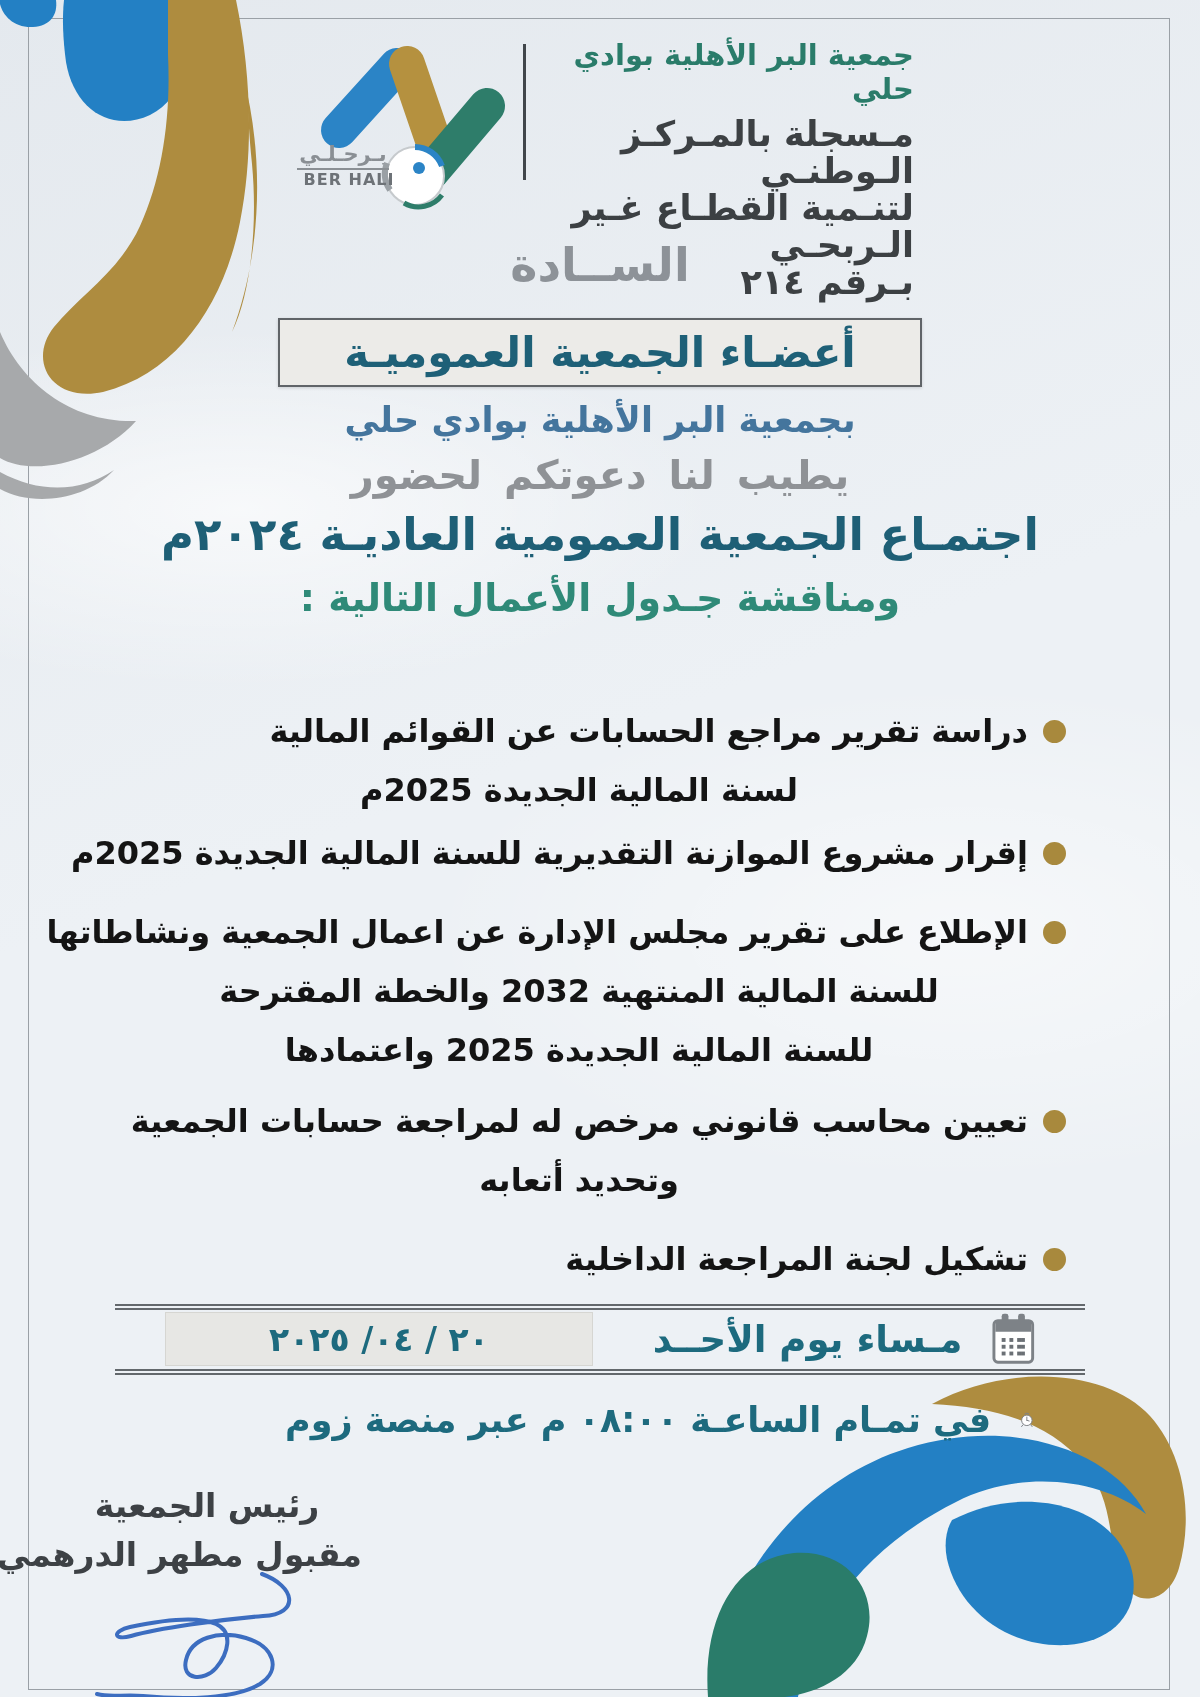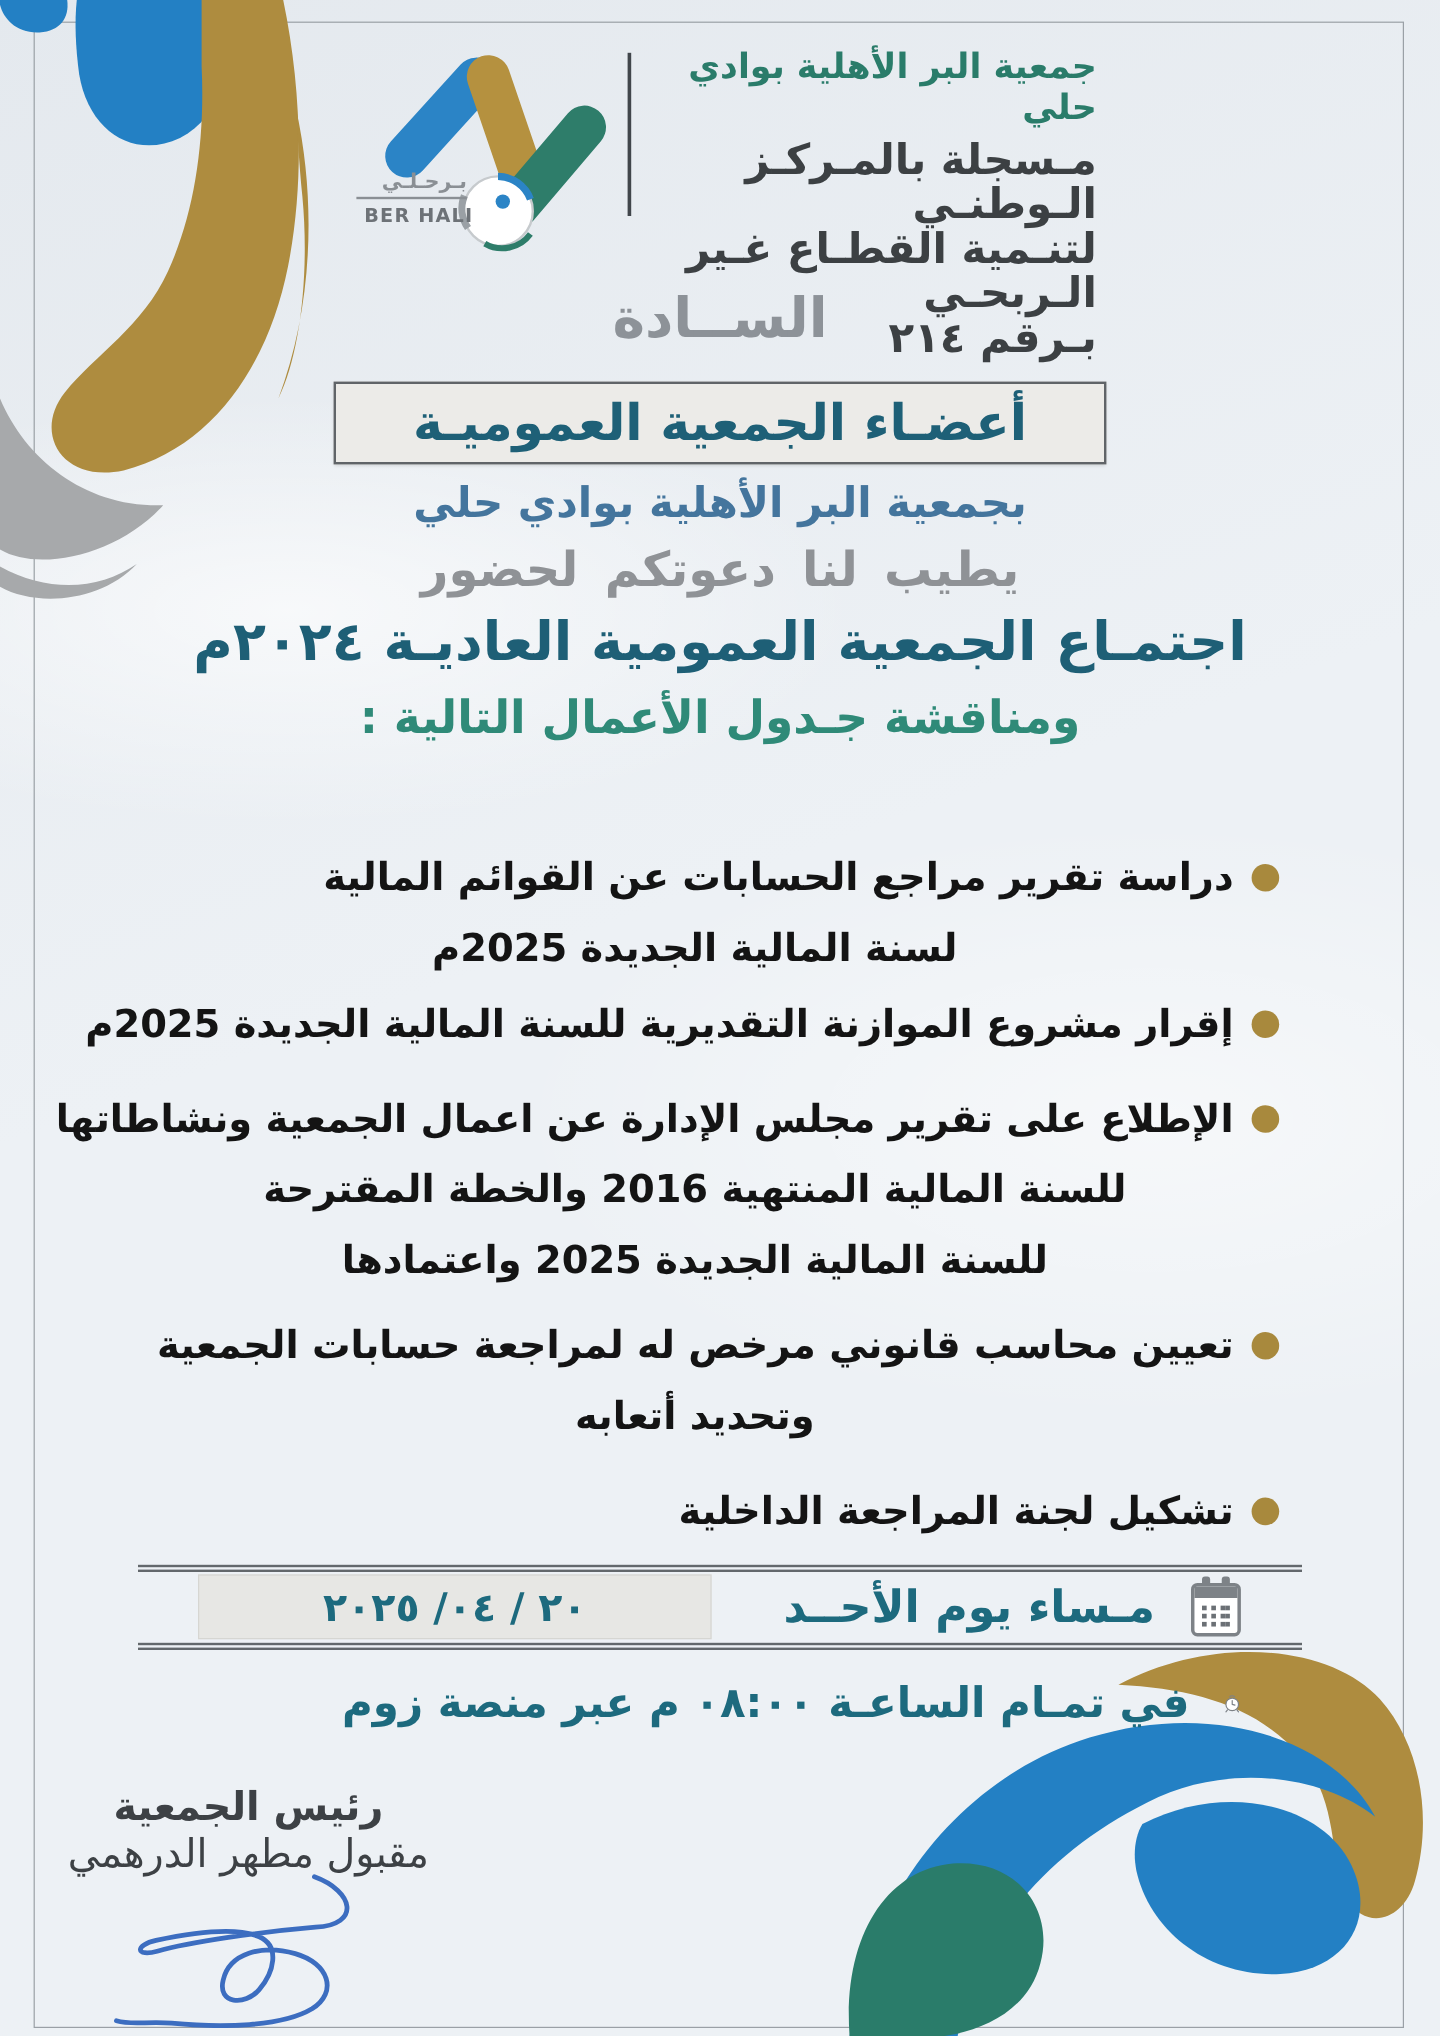--- a/index.html
+++ b/index.html
@@ -14,22 +14,22 @@
   }
   .frame{position:absolute;left:28px;top:18px;width:1140px;height:1670px;
     border:1.5px solid #9aa0a6;z-index:0;}
   .deco{position:absolute;z-index:1;}
   .deco-tl{top:0;left:0;}
   .deco-br{bottom:0;right:0;}
   
   .header{position:absolute;top:30px;left:295px;display:flex;direction:ltr;
     align-items:flex-start;gap:16px;z-index:2;}
   .logo-wrap{position:relative;width:212px;height:182px;}
-  .logo-ar{position:absolute;left:2px;top:112px;width:92px;text-align:right;
-    color:#8a8f94;font-size:17px;font-weight:bold;border-bottom:2px solid #8a8f94;padding-bottom:2px;}
+  .logo-ar{position:absolute;left:2px;top:112px;width:92px;text-align:center;
+    color:#8a8f94;font-size:21px;font-weight:bold;border-bottom:2px solid #8a8f94;padding-bottom:2px;}
   .logo-en{position:absolute;left:2px;top:140px;width:104px;text-align:center;
     color:#6d7277;font-size:16px;font-weight:bold;letter-spacing:1px;direction:ltr;}
   .hdr-divider{width:3px;height:136px;background:#41464b;margin-top:14px;}
   .hdr-text{width:372px;text-align:right;margin-top:8px;}
   .hdr-org{color:#2a7c6a;font-size:29px;font-weight:bold;margin-bottom:10px;}
   .hdr-reg{color:#3c4043;font-size:35px;font-weight:bold;line-height:37px;letter-spacing:.5px;}
   
   .col{position:absolute;left:80px;width:1040px;text-align:center;z-index:2;}
   .salutation{top:238px;font-size:46px;font-weight:bold;color:#8d9298;letter-spacing:2px;}
   .audience-wrap{top:318px;}
@@ -64,21 +64,21 @@
     display:flex;align-items:center;justify-content:center;}
   .date-box span{font-size:33px;font-weight:bold;color:#1d6a7e;letter-spacing:2px;}
   .time-row{position:absolute;top:1394px;left:115px;width:970px;height:52px;
     display:flex;align-items:center;padding:0 50px;box-sizing:border-box;z-index:2;}
   .time-text{flex:1;text-align:center;font-size:35px;font-weight:bold;color:#1d6a7e;
     margin-left:120px;white-space:nowrap;}
   .time-row svg{margin-left:28px;}
   
   .signature{position:absolute;top:1486px;left:52px;width:310px;text-align:center;z-index:2;}
   .sig-title{font-size:33px;font-weight:bold;color:#3d4145;}
-  .sig-name{font-size:33px;font-weight:normal;color:#3d4145;white-space:nowrap;}
+  .sig-name{font-size:33px;font-weight:bold;color:#3d4145;margin-top:10px;white-space:nowrap;}
   .sig-scribble{margin-top:-14px;}
 </style>
 </head>
 <body>
 
 <div class="page">
   <div class="frame"></div>
 
   <svg class="deco deco-tl" width="340" height="512" viewBox="0 0 340 512">
     <path fill="#2380c4" d="M0 0 L56 0 C58 15 50 26 33 27 C14 28 3 16 0 4 Z"></path>
@@ -139,21 +139,21 @@
       <div class="line align-r">دراسة تقرير مراجع الحسابات عن القوائم المالية</div>
       <div class="line align-c">لسنة المالية الجديدة 2025م</div>
     </div>
     <div class="agenda-item">
       <span class="bullet"></span>
       <div class="line align-r">إقرار مشروع الموازنة التقديرية للسنة المالية الجديدة 2025م</div>
     </div>
     <div class="agenda-item">
       <span class="bullet"></span>
       <div class="line align-r">الإطلاع على تقرير مجلس الإدارة عن اعمال الجمعية ونشاطاتها</div>
-      <div class="line align-c">للسنة المالية المنتهية 2016 والخطة المقترحة</div>
+      <div class="line align-c">للسنة المالية المنتهية 2032 والخطة المقترحة</div>
       <div class="line align-c">للسنة المالية الجديدة 2025 واعتمادها</div>
     </div>
     <div class="agenda-item">
       <span class="bullet"></span>
       <div class="line align-r">تعيين محاسب قانوني مرخص له لمراجعة حسابات الجمعية</div>
       <div class="line align-c">وتحديد أتعابه</div>
     </div>
     <div class="agenda-item">
       <span class="bullet"></span>
       <div class="line align-r">تشكيل لجنة المراجعة الداخلية</div>

